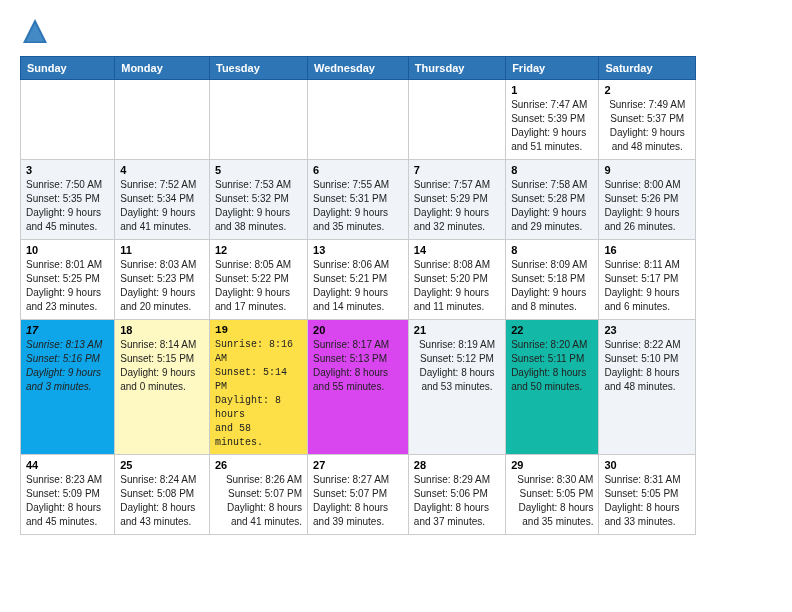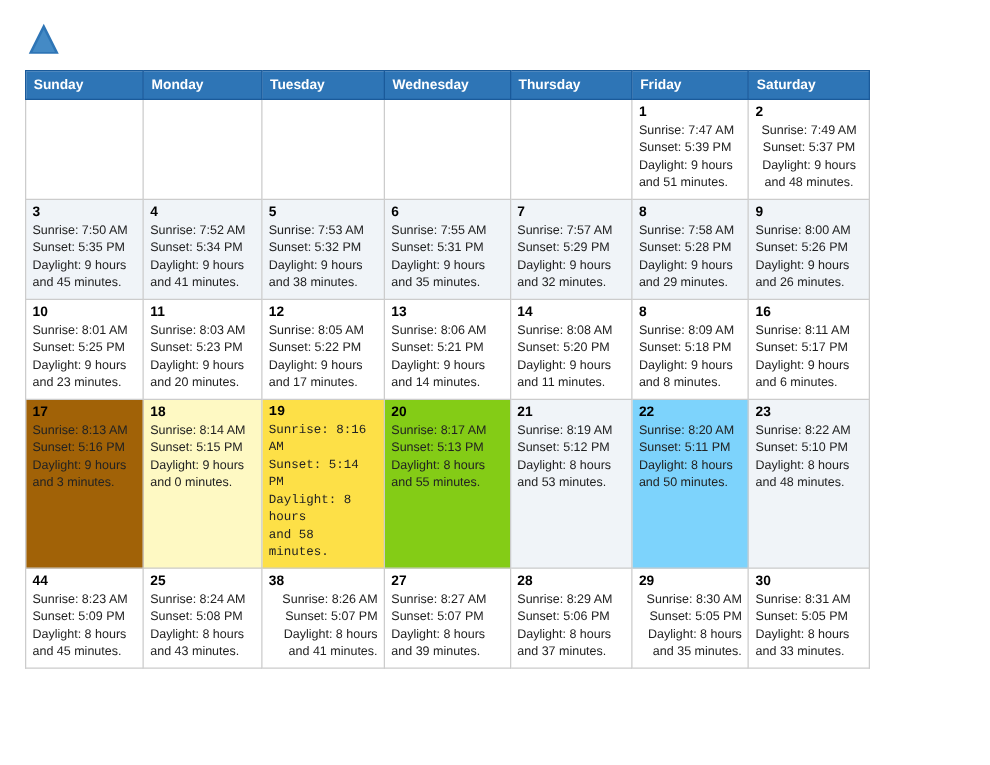--- a/index.html
+++ b/index.html
@@ -239,56 +239,56 @@
           </td>
           <td>
             <span class="day-num">16</span>
             <div class="day-info" style="white-space: pre-line;">Sunrise: 8:11 AM
 Sunset: 5:17 PM
 Daylight: 9 hours
 and 6 minutes.</div>
           </td>
         </tr>
         <tr>
-          <td style="background: #a16207;">
+          <td style="background: #0ea5e9; font-style: italic;">
             <span class="day-num">17</span>
             <div class="day-info" style="white-space: pre-line;">Sunrise: 8:13 AM
 Sunset: 5:16 PM
 Daylight: 9 hours
 and 3 minutes.</div>
           </td>
           <td style="background: #fef9c3;">
             <span class="day-num">18</span>
             <div class="day-info" style="white-space: pre-line;">Sunrise: 8:14 AM
 Sunset: 5:15 PM
 Daylight: 9 hours
 and 0 minutes.</div>
           </td>
           <td style="background: #fde047; font-family: Liberation Mono, monospace;">
             <span class="day-num">19</span>
             <div class="day-info" style="white-space: pre-line;">Sunrise: 8:16 AM
 Sunset: 5:14 PM
 Daylight: 8 hours
 and 58 minutes.</div>
           </td>
-          <td style="background: #84cc16;">
+          <td style="background: #d946ef;">
             <span class="day-num">20</span>
             <div class="day-info" style="white-space: pre-line;">Sunrise: 8:17 AM
 Sunset: 5:13 PM
 Daylight: 8 hours
 and 55 minutes.</div>
           </td>
           <td style="background: rgb(240, 244, 248);">
             <span class="day-num">21</span>
-            <div class="day-info" style="white-space: pre-line;">Sunrise: 8:19 AM
+            <div class="day-info" style="white-space: pre-line; text-align: center;">Sunrise: 8:19 AM
 Sunset: 5:12 PM
 Daylight: 8 hours
 and 53 minutes.</div>
           </td>
-          <td style="background: #7dd3fc;">
+          <td style="background: #14b8a6;">
             <span class="day-num">22</span>
             <div class="day-info" style="white-space: pre-line;">Sunrise: 8:20 AM
 Sunset: 5:11 PM
 Daylight: 8 hours
 and 50 minutes.</div>
           </td>
           <td style="background: rgb(240, 244, 248);">
             <span class="day-num">23</span>
             <div class="day-info" style="white-space: pre-line;">Sunrise: 8:22 AM
 Sunset: 5:10 PM
@@ -305,21 +305,21 @@
 and 45 minutes.</div>
           </td>
           <td>
             <span class="day-num">25</span>
             <div class="day-info" style="white-space: pre-line;">Sunrise: 8:24 AM
 Sunset: 5:08 PM
 Daylight: 8 hours
 and 43 minutes.</div>
           </td>
           <td>
-            <span class="day-num">38</span>
+            <span class="day-num">26</span>
             <div class="day-info" style="white-space: pre-line; text-align: right;">Sunrise: 8:26 AM
 Sunset: 5:07 PM
 Daylight: 8 hours
 and 41 minutes.</div>
           </td>
           <td>
             <span class="day-num">27</span>
             <div class="day-info" style="white-space: pre-line;">Sunrise: 8:27 AM
 Sunset: 5:07 PM
 Daylight: 8 hours

